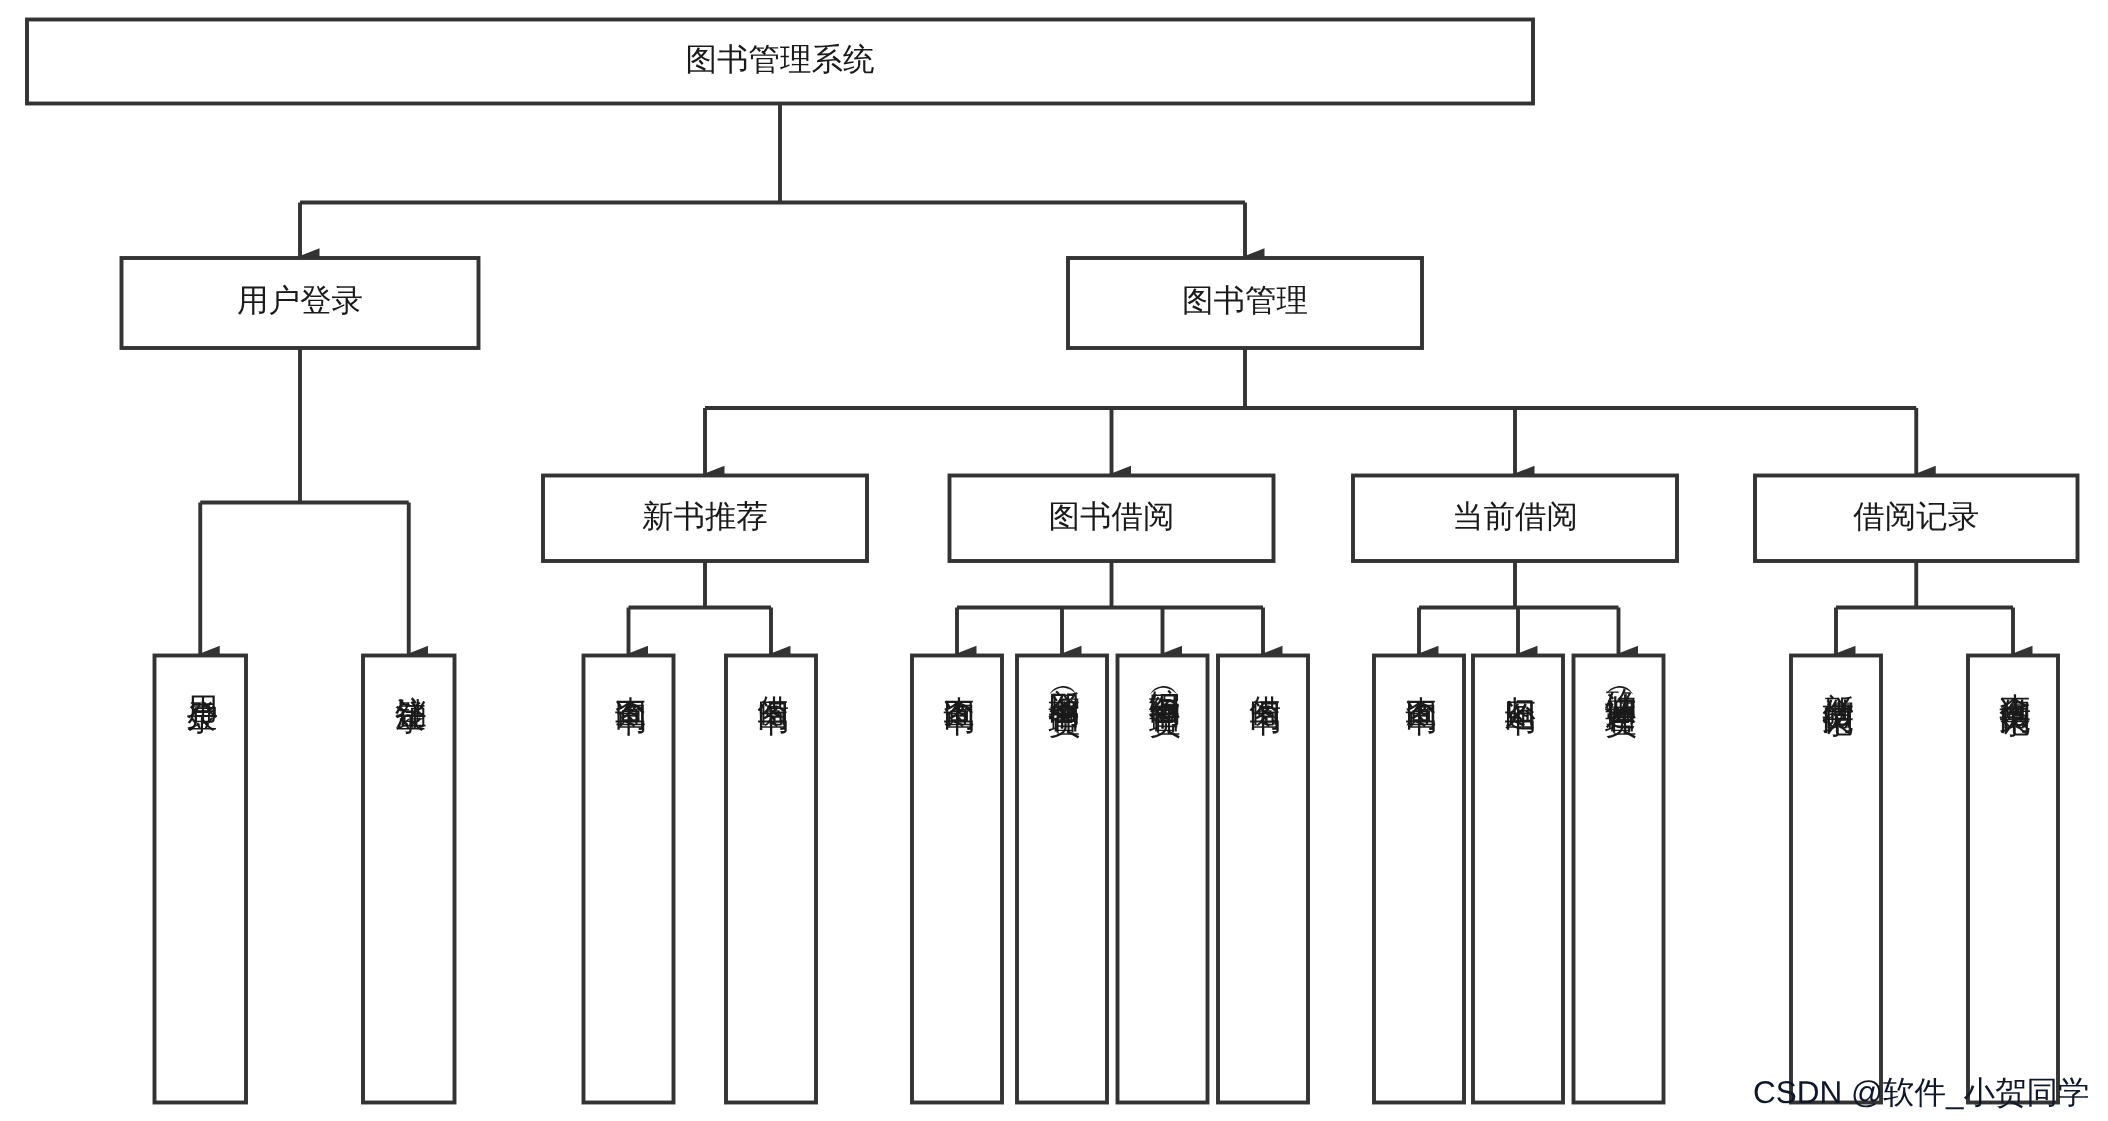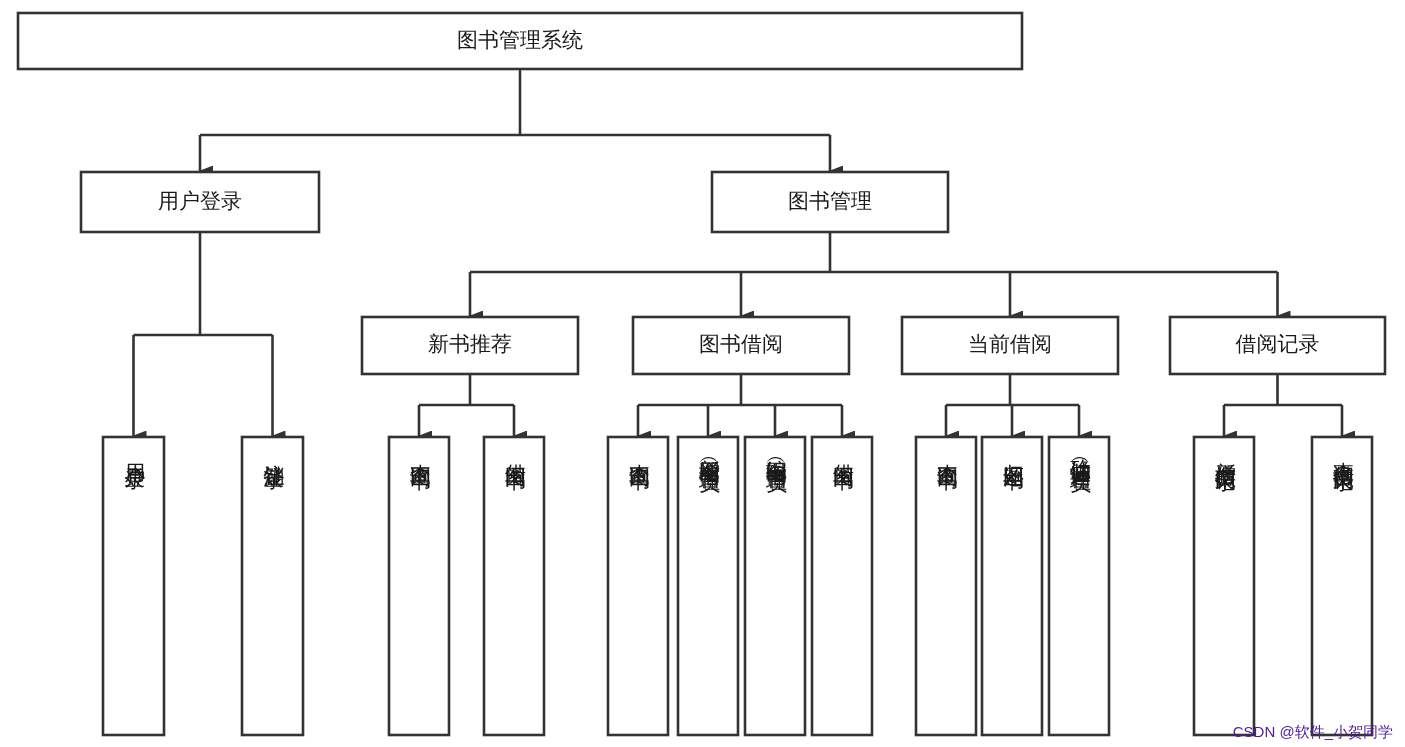--- a/index.html
+++ b/index.html
@@ -46,22 +46,22 @@
   }
   .arrow-head {
     fill: #333333;
     stroke: none;
   }
   .watermark {
     position: absolute;
     right: 12px;
     bottom: 5px;
     font-family: "Liberation Sans", "DejaVu Sans", sans-serif;
-    font-size: 15px;
-    color: #4c1d95;
+    font-size: 21px;
+    color: #0f172a;
     white-space: nowrap;
     user-select: none;
   }
 </style>
 </head>
 <body>
 
 <svg id="diagram" viewBox="0 0 1405 747" xmlns="http://www.w3.org/2000/svg">
   <defs>
     <marker id="arrow" viewBox="0 0 12 14" refX="5.5" refY="13" markerWidth="12" markerHeight="14" orient="auto-start-reverse" markerUnits="userSpaceOnUse">

